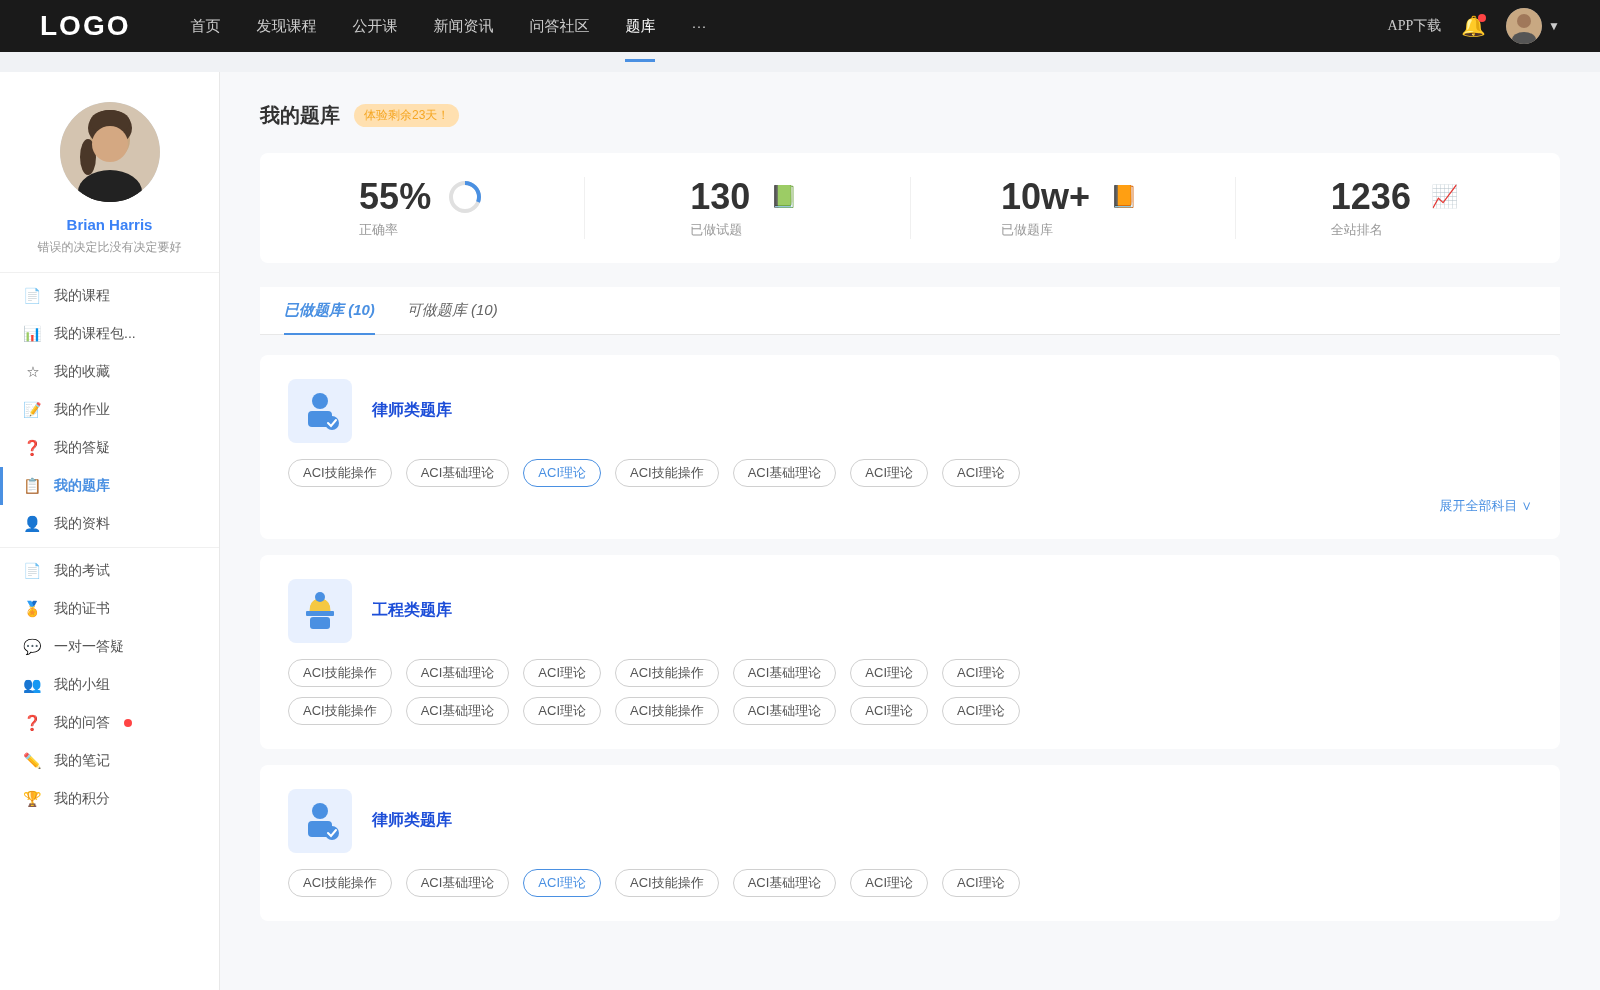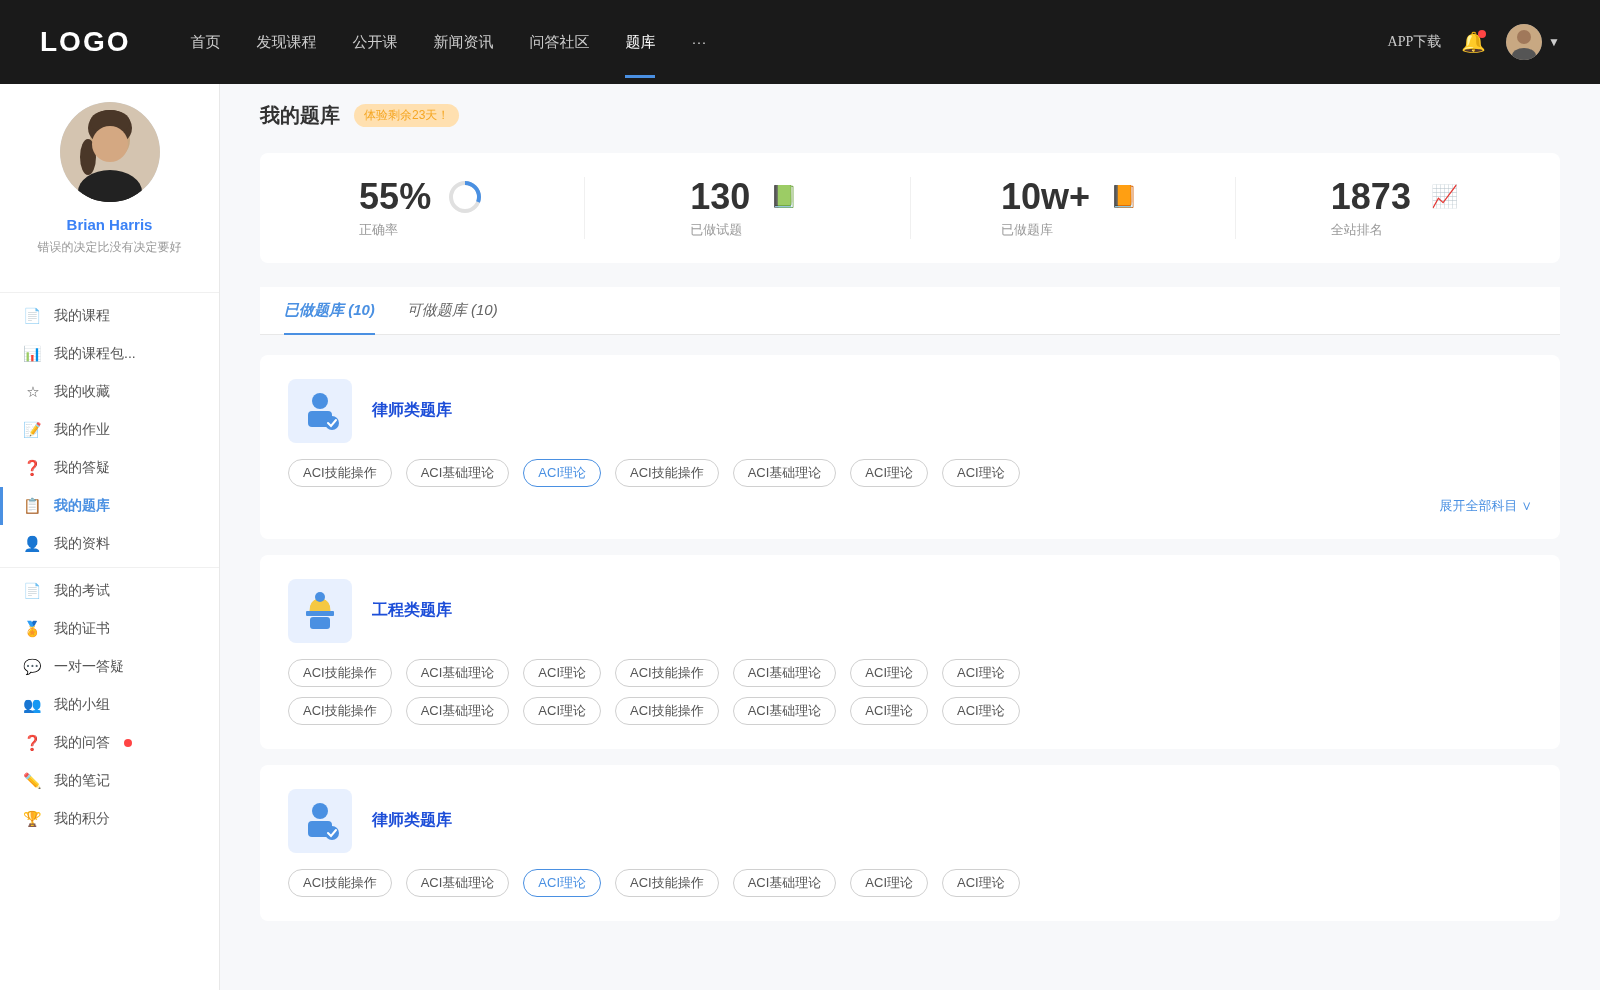--- a/index.html
+++ b/index.html
@@ -1,21 +1,21 @@
 <!DOCTYPE html>
 <html><head>
   <meta charset="utf-8">
   <style>
     * { box-sizing: border-box; margin: 0; padding: 0; }
     body { font-family: -apple-system, BlinkMacSystemFont, 'PingFang SC', 'Microsoft YaHei', sans-serif; background: #f0f2f5; min-height: 990px; }
 
     
     .navbar {
       background: #1a1a1a;
-      height: 84px;
+      height: 52px;
       display: flex;
       align-items: center;
       padding: 0 40px;
       position: fixed;
       top: 0; left: 0; right: 0;
       z-index: 100;
     }
     .nav-logo {
       color: white;
       font-size: 28px;
@@ -116,21 +116,21 @@
     .avatar-svg { width: 100px; height: 100px; }
     .user-name {
       font-size: 15px;
       font-weight: 600;
       color: #3b82f6;
       margin-bottom: 6px;
     }
     .user-motto {
       font-size: 12px;
       color: #999;
-      margin-bottom: 32px;
+      margin-bottom: 12px;
       text-align: center;
       padding: 0 10px;
       font-family: Liberation Serif, serif;
     }
     .sidebar-divider {
       width: 100%;
       height: 1px;
       background: #f0f0f0;
       margin: 4px 0;
     }
@@ -476,21 +476,21 @@
       <div class="stat-item">
         <div class="stat-text">
           <div class="stat-value">10w+</div>
           <div class="stat-label">已做题库</div>
         </div>
         <div class="stat-icon book-icon">📙</div>
       </div>
 
       <div class="stat-item">
         <div class="stat-text">
-          <div class="stat-value">1873</div>
+          <div class="stat-value">1236</div>
           <div class="stat-label">全站排名</div>
         </div>
         <div class="stat-icon chart-icon">📈</div>
       </div>
     </div>
 
     <div class="tabs-row">
       <div class="tab-item active">已做题库 (10)</div>
       <div class="tab-item">可做题库 (10)</div>
     </div>

